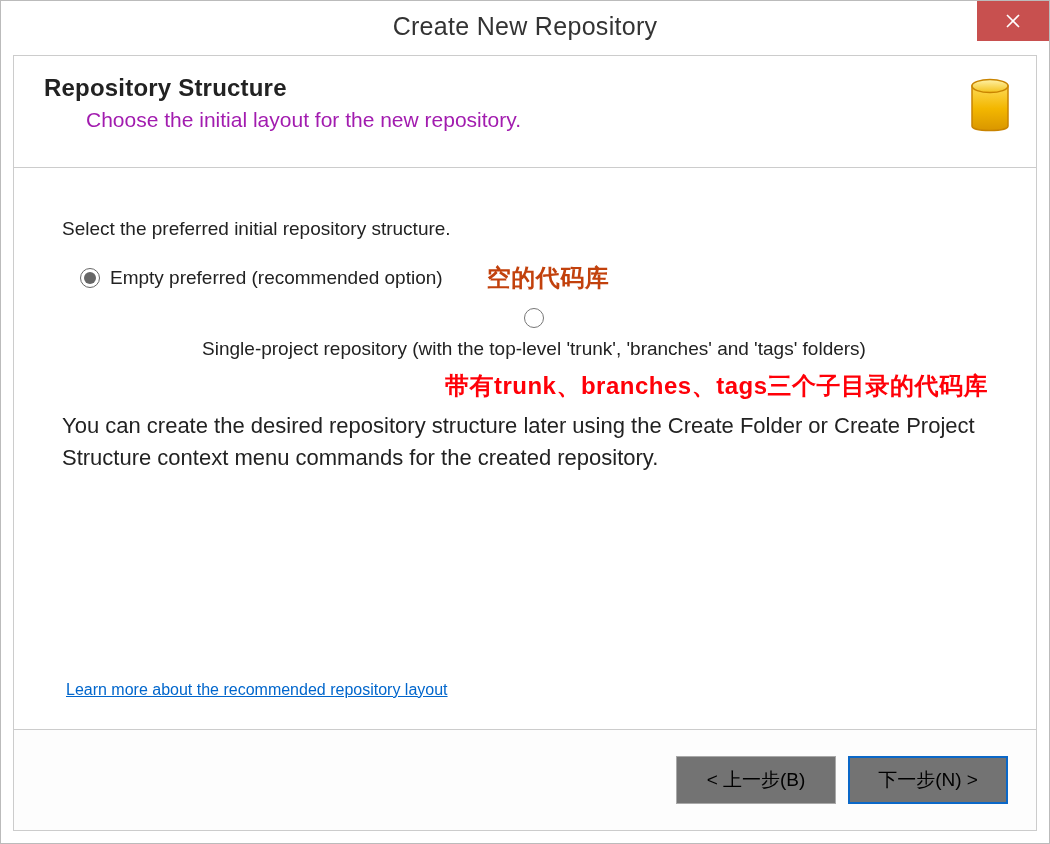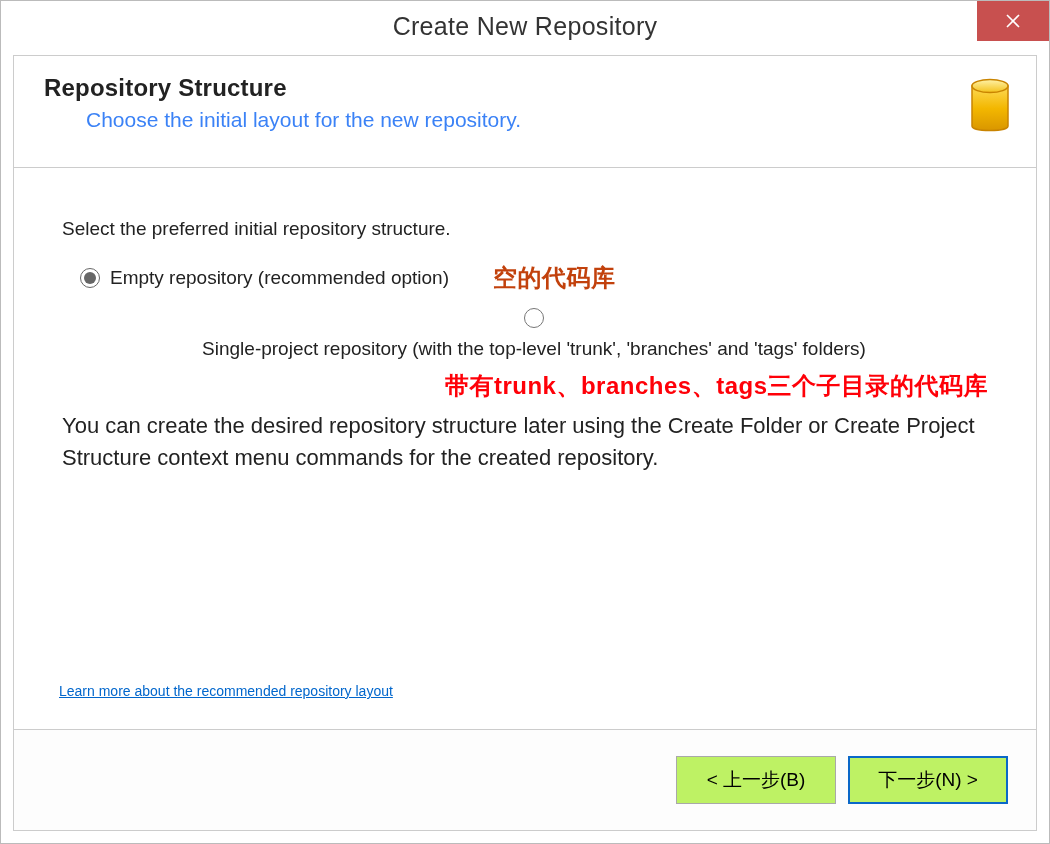--- a/index.html
+++ b/index.html
@@ -59,21 +59,21 @@
   .header-text h2 {
     margin: 0 0 6px 0;
     font-size: 24px;
     font-weight: bold;
     color: #222;
     letter-spacing: 0.2px;
   }
   .header-text p {
     margin: 0 0 0 42px;
     font-size: 21px;
-    color: #3b82f6;
+    color: #a21caf;
   }
   .db-icon svg {
     width: 48px;
     height: 64px;
   }
   .body-area {
     border-left: 1px solid #ccc;
     border-right: 1px solid #ccc;
     border-bottom: 1px solid #ccc;
     margin: 0 12px;
@@ -121,43 +121,43 @@
   }
   .note {
     font-size: 22px;
     line-height: 1.45;
     margin-top: 8px;
     max-width: 920px;
   }
   .learn-link {
     position: absolute;
     bottom: 30px;
-    left: 45px;
+    left: 52px;
     color: #0166cc;
     text-decoration: underline;
-    font-size: 14px;
+    font-size: 16px;
     cursor: pointer;
   }
   .footer-area {
     border-left: 1px solid #ccc;
     border-right: 1px solid #ccc;
     border-bottom: 1px solid #ccc;
     margin: 0 12px 12px 12px;
     padding: 26px 28px;
     display: flex;
     justify-content: flex-end;
     gap: 12px;
     box-sizing: border-box;
     background: #fdfdfd;
   }
   .wiz-btn {
     min-width: 160px;
     height: 48px;
     border: 1px solid #a9a9a9;
-    background: #bef264;
+    background: #737373;
     font-size: 19px;
     font-family: inherit;
     cursor: pointer;
     padding: 0 15px;
   }
   .wiz-btn.primary {
     border: 2px solid #0b68c8;
   }
   .wiz-btn.cancel {
     margin-left: 24px;
@@ -204,21 +204,21 @@
     </div>
   </div>
 
   <div class="body-area">
     <div class="intro">Select the preferred initial repository structure.</div>
 
     <div class="options">
 
       <label class="option-row">
         <input type="radio" name="struct" checked="" style="">
-        <span>Empty repository (recommended option)</span>
+        <span>Empty preferred (recommended option)</span>
         <span class="anno">空的代码库</span>
       </label>
 
       <label class="option-row" style="margin-top:14px;flex-direction:column;">
         <input type="radio" name="struct" style="">
         <span>Single-project repository (with the top-level 'trunk', 'branches' and 'tags' folders)</span>
       </label>
       <div class="anno2">带有trunk、branches、tags三个子目录的代码库</div>
     </div>
 

